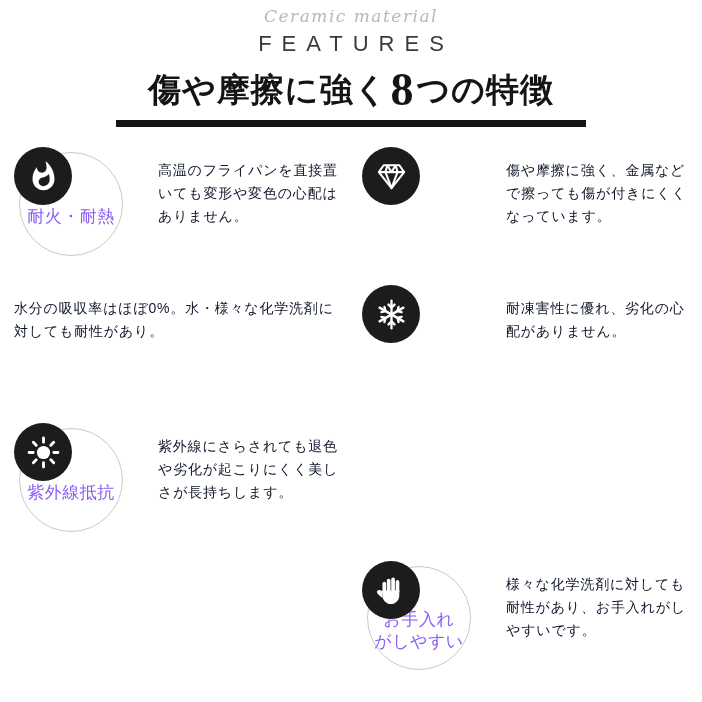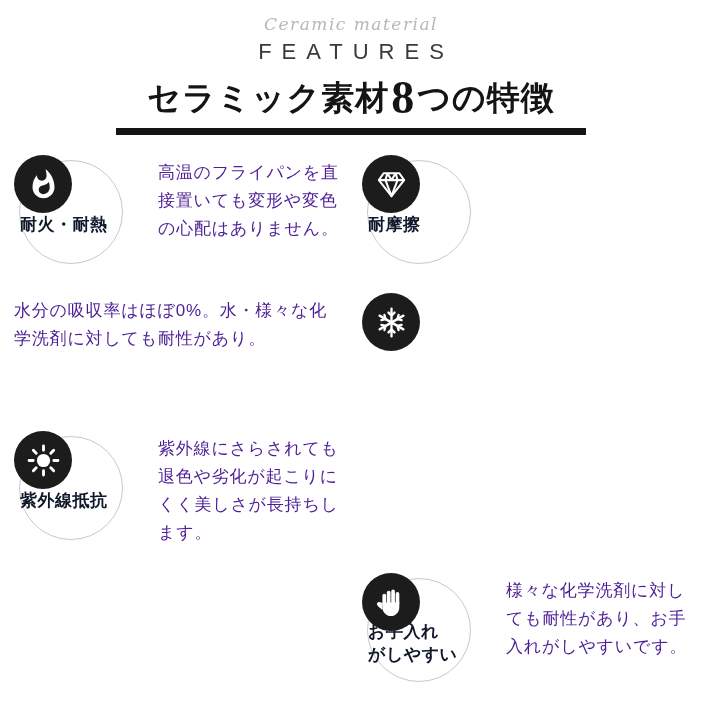--- a/index.html
+++ b/index.html
@@ -2,21 +2,21 @@
 <html><head>
 <meta charset="utf-8">
 <style>
   * { margin:0; padding:0; box-sizing:border-box; }
   html,body { background:#fff; }
   body {
     width:702px; height:702px;
     font-family:"Liberation Sans","DejaVu Sans",sans-serif;
     color:#222; overflow:hidden;
   }
-  .page { width:702px; height:559px; padding-top:14px; }
+  .page { width:702px; height:559px; padding-top:6px; }
 
   
   .script {
     text-align:center;
     font-family:"DejaVu Serif","Liberation Serif",serif;
     font-style:italic; color:#b8b8b8;
     font-size:17px; letter-spacing:1.5px;
   }
   .features-word {
     text-align:center; font-size:22px; letter-spacing:10px;
@@ -39,43 +39,43 @@
     padding:20px 12px 0 14px;
   }
   .feature { display:flex; gap:34px; align-items:flex-start; }
   .icon-wrap { position:relative; width:110px; height:112px; flex:0 0 auto; }
   .big-circle {
     position:absolute; left:5px; top:5px; width:104px; height:104px;
     border:1px solid #c9c9c9; border-radius:50%; background:#fff;
   }
   .label {
     position:absolute; left:0; right:0; top:63%; transform:translateY(-50%);
-    text-align:left; font-weight:bold; font-size:17px; color:#0f172a;
+    text-align:center; font-weight:normal; font-size:17px; color:#8b5cf6;
     line-height:1.3; white-space:pre-line; letter-spacing:0.5px;
   }
   .badge {
     position:absolute; left:0; top:0; width:58px; height:58px;
     border-radius:50%; background:#1c1c1c;
     display:flex; align-items:center; justify-content:center;
   }
   .badge svg { width:33px; height:33px; display:block; }
   .desc {
-    font-size:17px; line-height:1.65; letter-spacing:0.8px;
-    color:#4c1d95; margin-top:4px;
+    font-size:14px; line-height:1.65; letter-spacing:0.8px;
+    color:#0f172a; margin-top:12px;
   }
 </style>
 </head>
 <body>
 
 <div class="page">
 
   <div class="script">Ceramic material</div>
   <div class="features-word">FEATURES</div>
   <div class="title">
-    <span>セラミック素材</span><span class="num">8</span><span>つの特徴</span>
+    <span>傷や摩擦に強く</span><span class="num">8</span><span>つの特徴</span>
   </div>
   <div class="title-bar"></div>
 
   <div class="grid">
 
     <div class="feature">
       <div class="icon-wrap">
         <div class="big-circle">
           <div class="label">耐火・耐熱</div>
         </div>
@@ -83,50 +83,49 @@
           <svg viewBox="0 0 24 24">
               <path fill="#fff" d="M13.5.67s.74 2.65.74 4.8c0 2.06-1.35 3.73-3.41 3.73-2.07 0-3.63-1.67-3.63-3.73l.03-.36C5.21 7.51 4 10.62 4 14c0 4.42 3.58 8 8 8s8-3.58 8-8C20 8.61 17.41 3.8 13.5.67zM11.71 19c-1.78 0-3.22-1.4-3.22-3.14 0-1.62 1.05-2.76 2.81-3.12 1.77-.36 3.6-1.21 4.62-2.58.39 1.29.59 2.65.59 4.04 0 2.65-2.15 4.8-4.8 4.8z"></path>
             </svg>
         </div>
       </div>
       <p class="desc">高温のフライパンを直接置いても変形や変色の心配はありません。</p>
     </div>
 
     <div class="feature">
       <div class="icon-wrap">
-        <div class="big-circle">
-          <div class="label">耐摩擦</div>
-        </div>
         <div class="badge">
           <svg viewBox="0 0 24 24" fill="none" stroke="#fff" stroke-width="1.5" stroke-linejoin="round">
             <path d="M12 20.5 2.8 8.8 6.3 3.8h11.4l3.5 5L12 20.5z"></path>
             <path d="M2.8 8.8h18.4M9 3.8 7.6 8.8 12 20.5 16.4 8.8 15 3.8M9 3.8 12 8.8l3-5"></path>
           </svg>
         </div>
       </div>
+      <p class="desc">傷や摩擦に強く、金属などで擦っても傷が付きにくくなっています。</p>
     </div>
 
     <div class="feature">
       <p class="desc">水分の吸収率はほぼ0%。水・様々な化学洗剤に対しても耐性があり。</p>
     </div>
 
     <div class="feature">
       <div class="icon-wrap">
         <div class="badge">
           <svg viewBox="0 0 24 24" fill="none" stroke="#fff" stroke-width="1.7" stroke-linecap="round">
             <g id="sf">
               <path d="M12 2v20"></path>
               <path d="M9.8 4.8 12 7l2.2-2.2"></path>
               <path d="M9.8 19.2 12 17l2.2 2.2"></path>
             </g>
             <use href="#sf" transform="rotate(60 12 12)"></use>
             <use href="#sf" transform="rotate(120 12 12)"></use>
           </svg>
         </div>
       </div>
+      <p class="desc">耐凍害性に優れ、劣化の心配がありません。</p>
     </div>
 
     <div class="feature">
       <div class="icon-wrap">
         <div class="big-circle">
           <div class="label">紫外線抵抗</div>
         </div>
         <div class="badge">
           <svg viewBox="0 0 24 24">
             <circle cx="12" cy="12" r="4.8" fill="#fff"></circle>

